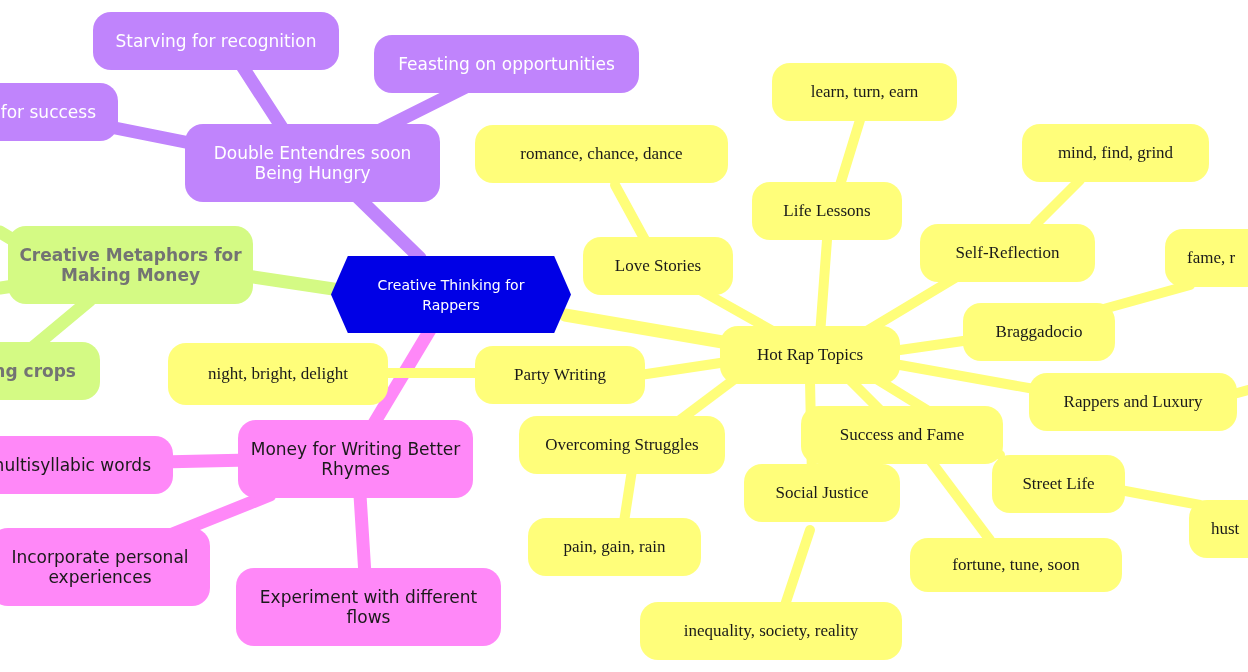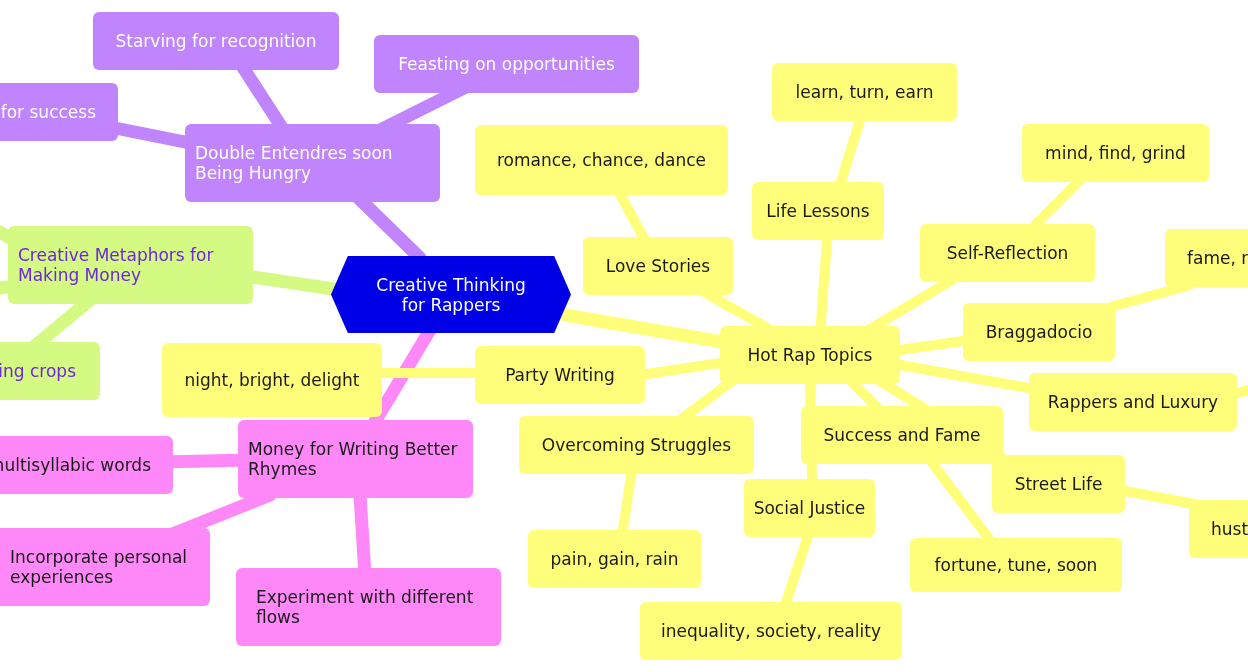--- a/index.html
+++ b/index.html
@@ -1,29 +1,29 @@
 <!DOCTYPE html>
 <html><head>
 <meta charset="utf-8">
 <style>
   html, body { margin: 0; padding: 0; background: #ffffff; }
   body { width: 1248px; height: 672px; overflow: hidden; position: relative;
          font-family: "DejaVu Sans", "Liberation Sans", sans-serif; }
   #edges { position: absolute; left: 0; top: 0; width: 1248px; height: 672px; }
   .node { position: absolute; box-sizing: border-box; display: flex; align-items: center;
-          justify-content: center; border-radius: 6px;
+          justify-content: center; text-align: center; border-radius: 18px;
           font-size: 17px; line-height: 20px; padding: 0 10px; white-space: nowrap; }
   .purple { background: #c084fc; color: #ffffff; }
-  .green  { background: #d4fa84; color: #6d28d9; }
-  .yellow { background: #fffe7a; color: #1a1a1a; }
+  .green  { background: #d4fa84; color: #737373; font-weight: bold; }
+  .yellow { background: #fffe7a; color: #1a1a1a; font-family: Liberation Serif, serif; }
   .pink   { background: #ff88f8; color: #1a1a1a; }
   .root { position: absolute; left: 331px; top: 256px; width: 240px; height: 77px;
           background: #0000e6; color: #ffffff; clip-path: polygon(0 50%, 7% 0, 93% 0, 100% 50%, 93% 100%, 7% 100%);
           display: flex; align-items: center; justify-content: center; text-align: center;
-          font-size: 17px; line-height: 20px; }
+          font-size: 14px; line-height: 20px; }
 </style>
 </head>
 <body>
 
 <svg id="edges" xmlns="http://www.w3.org/2000/svg">
   <g stroke-linecap="round" fill="none">
 
     <line x1="420" y1="258" x2="340" y2="180" stroke="#c084fc" stroke-width="13"></line>
     <line x1="290" y1="140" x2="235" y2="55" stroke="#c084fc" stroke-width="13"></line>
     <line x1="370" y1="135" x2="480" y2="80" stroke="#c084fc" stroke-width="13"></line>
@@ -73,32 +73,32 @@
 
 <div class="root">
     <span style="width:170px">Creative Thinking for Rappers</span>
   </div>
 
 <div class="node pink" style="left:-20px;top:436px;width:193px;height:58px;justify-content:flex-end;padding-right:22px">multisyllabic words</div>
 <div class="node pink" style="left:238px;top:420px;width:235px;height:78px;white-space:normal">Money for Writing Better Rhymes</div>
 <div class="node pink" style="left:-10px;top:528px;width:220px;height:78px;white-space:normal;padding:0 20px">Incorporate personal experiences</div>
 <div class="node pink" style="left:236px;top:568px;width:265px;height:78px;white-space:normal;padding:0 20px">Experiment with different flows</div>
 
-<div class="node yellow" style="left:475px;top:125px;width:253px;height:70px">romance, chance, dance</div>
+<div class="node yellow" style="left:475px;top:125px;width:253px;height:58px">romance, chance, dance</div>
 <div class="node yellow" style="left:772px;top:63px;width:185px;height:58px">learn, turn, earn</div>
 <div class="node yellow" style="left:1022px;top:124px;width:187px;height:58px">mind, find, grind</div>
 <div class="node yellow" style="left:1165px;top:229px;width:120px;height:58px;justify-content:flex-start;padding-left:22px">fame, r</div>
 <div class="node yellow" style="left:583px;top:237px;width:150px;height:58px">Love Stories</div>
-<div class="node yellow" style="left:752px;top:182px;width:132px;height:58px">Life Lessons</div>
+<div class="node yellow" style="left:752px;top:182px;width:150px;height:58px">Life Lessons</div>
 <div class="node yellow" style="left:920px;top:224px;width:175px;height:58px">Self-Reflection</div>
 <div class="node yellow" style="left:963px;top:303px;width:152px;height:58px">Braggadocio</div>
 <div class="node yellow" style="left:1029px;top:373px;width:208px;height:58px">Rappers and Luxury</div>
 <div class="node yellow" style="left:720px;top:326px;width:180px;height:58px">Hot Rap Topics</div>
-<div class="node yellow" style="left:162px;top:343px;width:220px;height:74px">night, bright, delight</div>
+<div class="node yellow" style="left:168px;top:343px;width:220px;height:62px">night, bright, delight</div>
 <div class="node yellow" style="left:475px;top:346px;width:170px;height:58px">Party Writing</div>
-<div class="node yellow" style="left:519px;top:416px;width:235px;height:58px">Overcoming Struggles</div>
+<div class="node yellow" style="left:519px;top:416px;width:206px;height:58px">Overcoming Struggles</div>
 <div class="node yellow" style="left:801px;top:406px;width:202px;height:58px">Success and Fame</div>
 <div class="node yellow" style="left:992px;top:455px;width:133px;height:58px">Street Life</div>
 <div class="node yellow" style="left:1189px;top:500px;width:100px;height:58px;justify-content:flex-start;padding-left:22px">hust</div>
-<div class="node yellow" style="left:744px;top:479px;width:131px;height:58px">Social Justice</div>
-<div class="node yellow" style="left:528px;top:530px;width:173px;height:58px">pain, gain, rain</div>
+<div class="node yellow" style="left:744px;top:464px;width:156px;height:58px">Social Justice</div>
+<div class="node yellow" style="left:528px;top:518px;width:173px;height:58px">pain, gain, rain</div>
 <div class="node yellow" style="left:910px;top:538px;width:212px;height:54px">fortune, tune, soon</div>
 <div class="node yellow" style="left:640px;top:602px;width:262px;height:58px">inequality, society, reality</div>
 
 </body></html>

